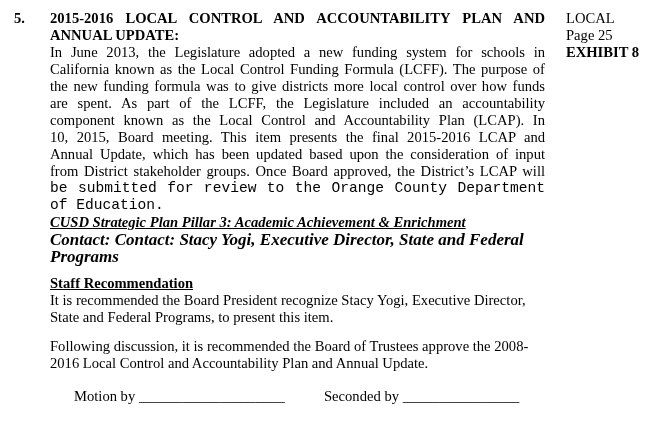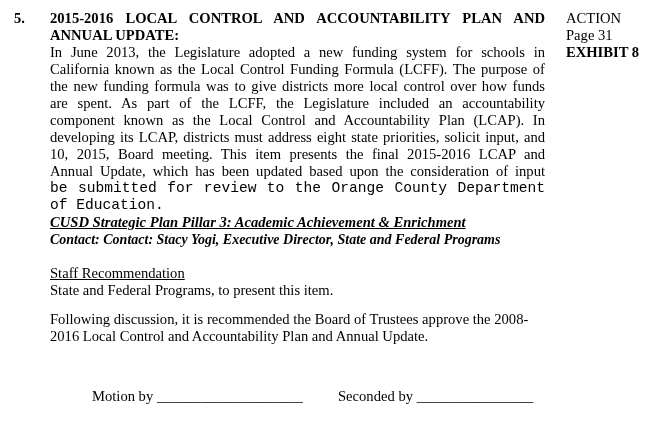--- a/index.html
+++ b/index.html
@@ -17,63 +17,64 @@
   }
   .side {
     position: absolute; left: 566px; top: 10px; width: 106px;
   }
   .title { font-weight: bold; text-align: justify; text-align-last: left; }
   .title .l1 { display: block; text-align: justify; text-align-last: justify; }
   .para { text-align: justify; }
   .para .line { display: block; text-align: justify; text-align-last: justify; }
   .para .line.last { text-align-last: left; font-family: Liberation Mono, monospace; }
   .pillar { font-weight: bold; font-style: italic; text-decoration: underline; }
-  .contact { font-weight: bold; font-style: italic; font-size: 14px; }
-  .rec-heading { text-decoration: underline; margin-top: 17px; display: block; }
+  .contact { font-weight: bold; font-style: italic; font-size: 17px; }
+  .rec-heading { text-decoration: underline; margin-top: 10px; display: block; font-weight: bold; }
   .rec { display: block; }
   .gap { height: 12px; }
-  .motion-row { position: absolute; left: 92px; top: 388px; }
-  .seconded-row { position: absolute; left: 338px; top: 388px; }
+  .motion-row { position: absolute; left: 74px; top: 388px; }
+  .seconded-row { position: absolute; left: 324px; top: 388px; }
   .side .bold { font-weight: bold; }
   .side div { display: block; }
 </style>
 </head>
 <body>
 
 <div class="num">5.</div>
 
 <div class="main">
   <div class="title">
     <span class="l1">2015-2016 LOCAL CONTROL AND ACCOUNTABILITY PLAN AND</span>
     <span>ANNUAL UPDATE:</span>
   </div>
   <div class="para">
     <span class="line">In June 2013, the Legislature adopted a new funding system for schools in</span>
     <span class="line">California known as the Local Control Funding Formula (LCFF).  The purpose of</span>
     <span class="line">the new funding formula was to give districts more local control over how funds</span>
     <span class="line">are spent.  As part of the LCFF, the Legislature included an accountability</span>
     <span class="line">component known as the Local Control and Accountability Plan (LCAP). In</span>
-    <span class="line">developing its LCAP, districts must address eight state priorities, solicit input, and</span>
     <span class="line">10, 2015, Board meeting.  This item presents the final 2015-2016 LCAP and</span>
     <span class="line">Annual Update, which has been updated based upon the consideration of input</span>
+    <span class="line">from District stakeholder groups.  Once Board approved, the District’s LCAP will</span>
     <span class="line last">be submitted for review to the Orange County Department of Education.</span>
   </div>
   <div class="pillar">CUSD Strategic Plan Pillar 3: Academic Achievement &amp; Enrichment</div>
   <div class="contact">Contact:  Contact:  Stacy Yogi, Executive Director, State and Federal Programs</div>
 
   <span class="rec-heading">Staff Recommendation</span>
+  <span class="rec">It is recommended the Board President recognize Stacy Yogi, Executive Director,</span>
   <span class="rec">State and Federal Programs, to present this item.</span>
   <div class="gap"></div>
   <span class="rec">Following discussion, it is recommended the Board of Trustees approve the 2008-</span>
   <span class="rec">2016 Local Control and Accountability Plan and Annual Update.</span>
 </div>
 
 <div class="side">
-  <div>ACTION</div>
-  <div>Page 31</div>
+  <div>LOCAL</div>
+  <div>Page 25</div>
   <div class="bold">EXHIBIT 8</div>
 </div>
 
 <div class="motion-row">
   <span>Motion by</span>
   <span>____________________</span>
 </div>
 <div class="seconded-row">
   <span>Seconded by</span>
   <span>________________</span>

